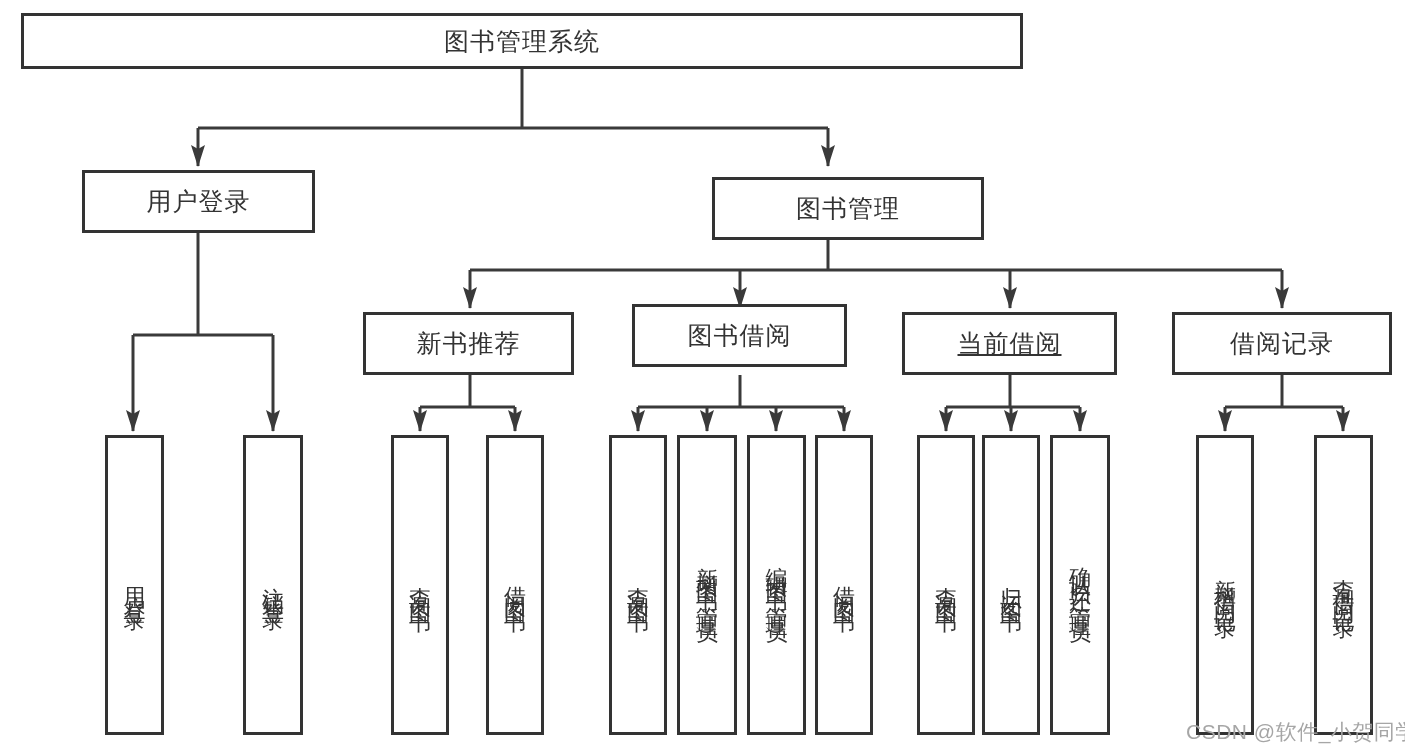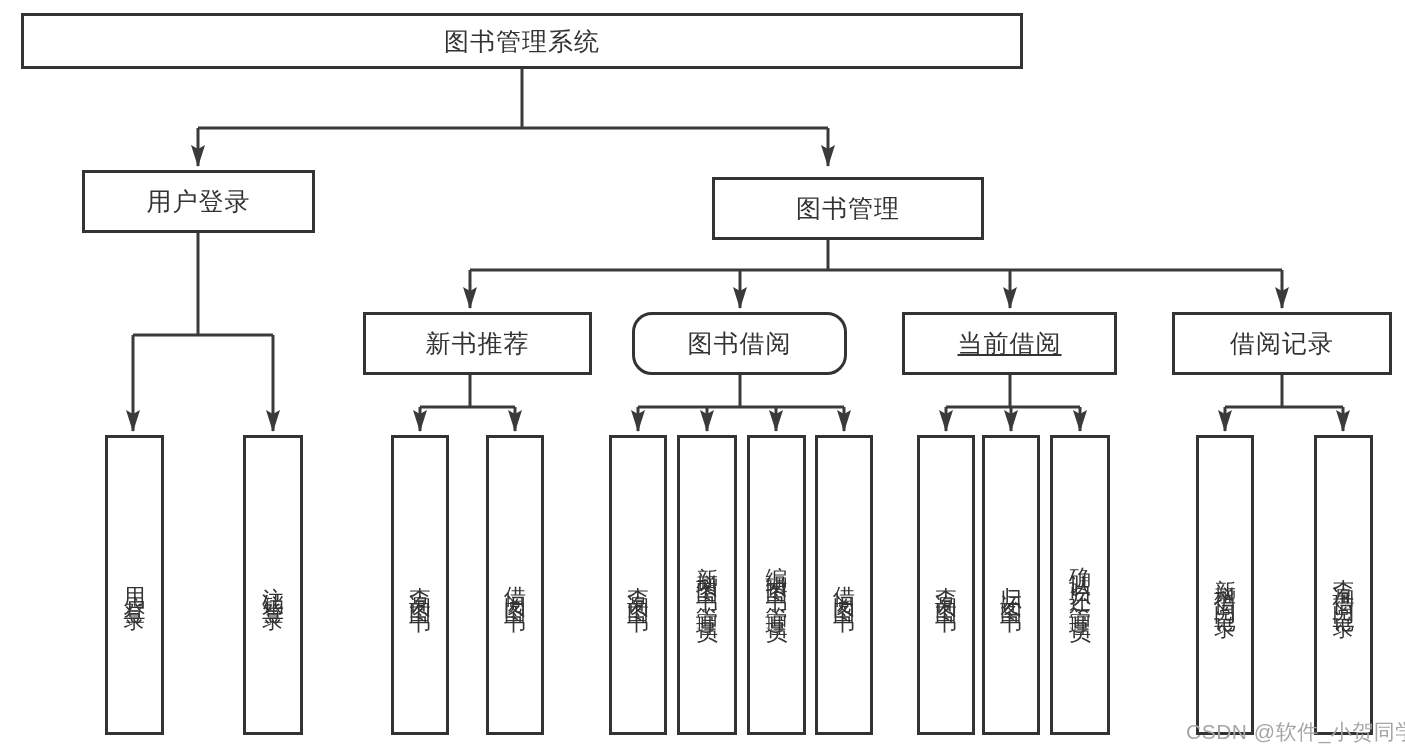--- a/index.html
+++ b/index.html
@@ -27,22 +27,22 @@
     line-height:1;
     font-size:22px;
     white-space:nowrap;
   }
   
   .n-root{left:21px;top:13px;width:1002px;height:56px;}
   
   .n-user-login{left:82px;top:170px;width:233px;height:63px;}
   .n-book-mgmt{left:712px;top:170px;width:272px;height:63px;margin-top:7px;}
   
-  .n-new-book{left:363px;top:312px;width:229px;height:63px;}
-  .n-book-borrow{left:632px;top:312px;width:215px;height:63px;border-radius:20px;}
+  .n-new-book{left:363px;top:312px;width:211px;height:63px;}
+  .n-book-borrow{left:632px;top:304px;width:215px;height:63px;}
   .n-current-borrow{left:902px;top:312px;width:215px;height:63px;text-decoration:underline;}
   .n-borrow-records{left:1172px;top:312px;width:220px;height:63px;}
   
   .leaf{top:435px;height:300px;}
   .l-g1a{left:105px;width:59px;}
   .l-g1b{left:243px;width:60px;}
   .l-g2a{left:391px;width:58px;}
   .l-g2b{left:486px;width:58px;}
   .l-g3a{left:609px;width:58px;}
   .l-g3b{left:677px;width:60px;}

